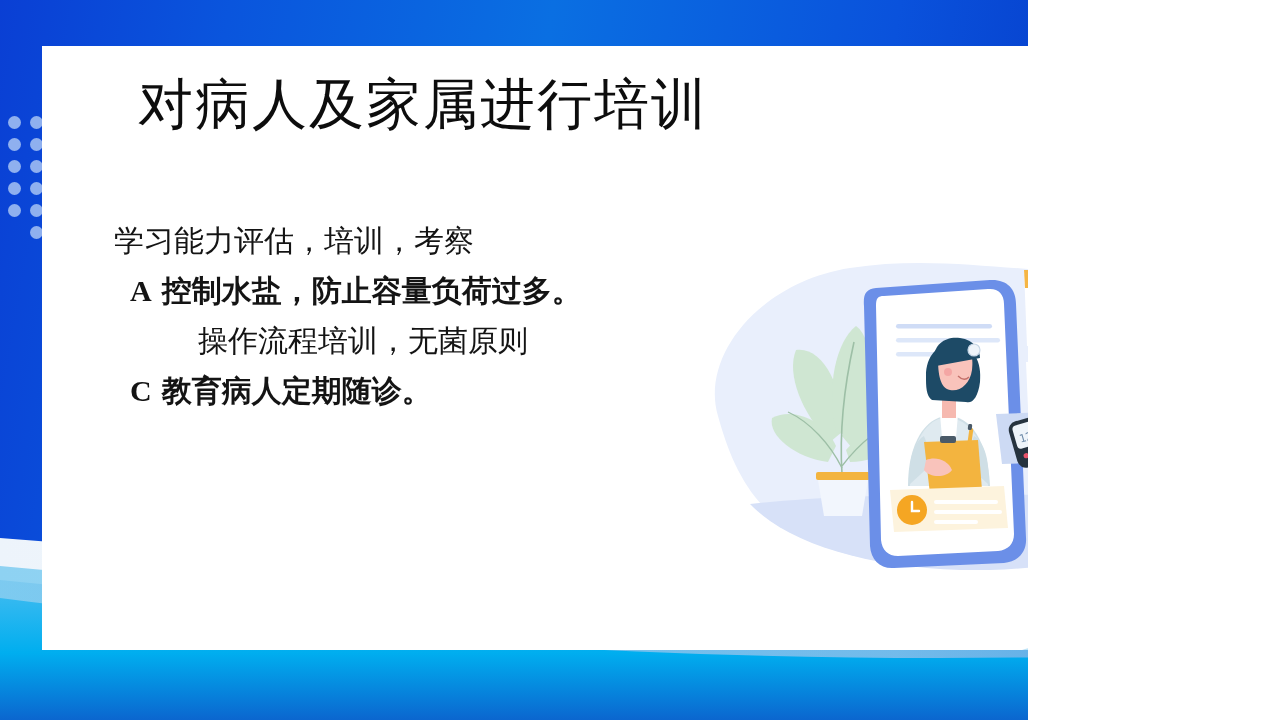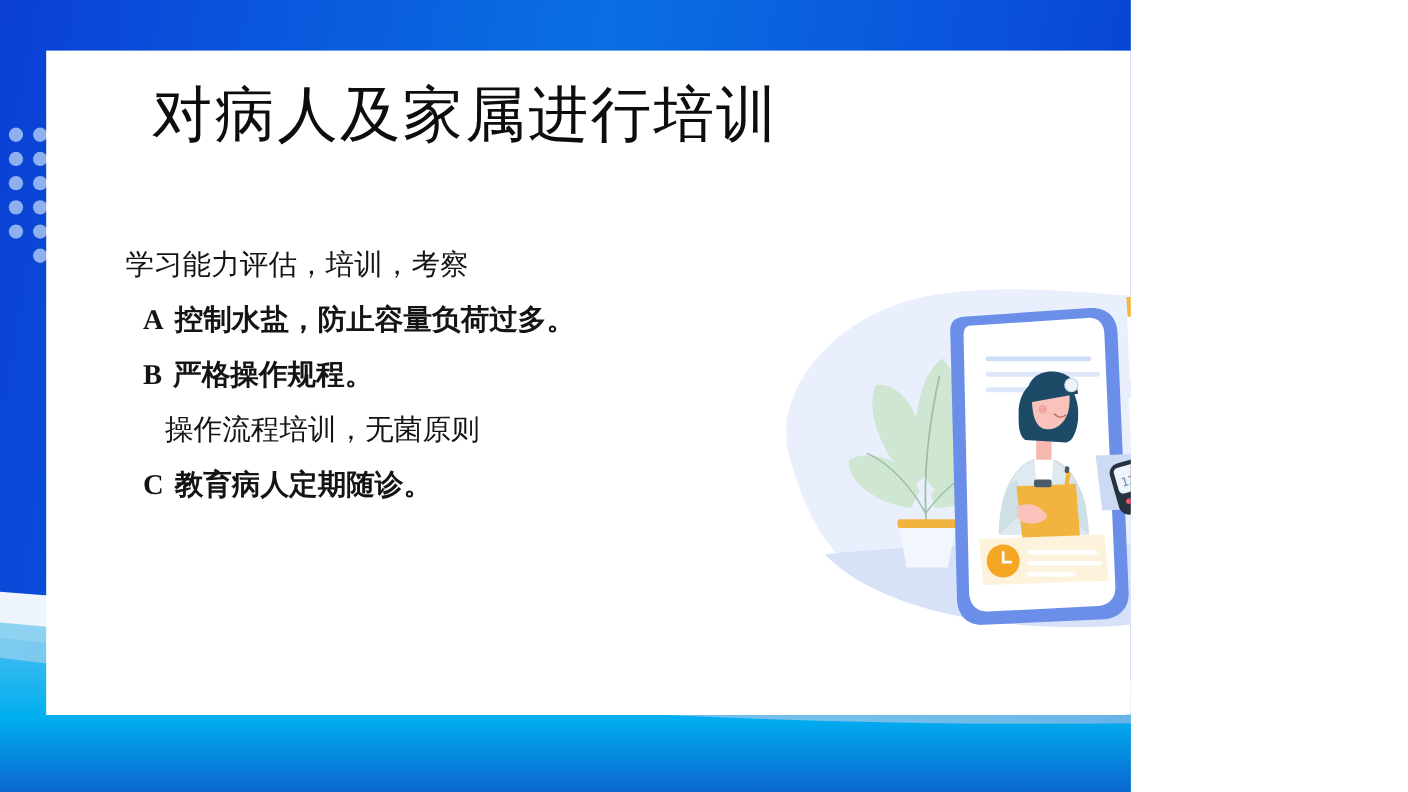--- a/index.html
+++ b/index.html
@@ -72,29 +72,29 @@
     color: #0d0d0d;
     letter-spacing: 2px;
     white-space: nowrap;
   }
   
   #body-text {
     position: absolute;
     left: 70px;
     top: 170px;
     width: 600px;
-    font-size: 26px;
+    font-size: 30px;
     line-height: 50px;
     color: #141414;
   }
   #body-text .line { white-space: nowrap; }
   #body-text .line.intro { margin-left: 2px; }
   #body-text .line.item { margin-left: 18px; font-weight: bold; }
   #body-text .line.sub  { margin-left: 74px; }
-  #body-text .line.sub2 { margin-left: 38px; }
+  #body-text .line.sub2 { margin-left: 86px; }
   #body-text .marker {
     font-family: "Liberation Serif", serif;
     margin-right: 10px;
   }
   
   #illustration {
     position: absolute;
     left: 648px;
     top: 200px;
     width: 500px;
@@ -180,23 +180,20 @@
 
   <div id="card">
 
     <div id="title">对病人及家属进行培训</div>
 
     <div id="body-text">
       <div class="line intro">学习能力评估，培训，考察</div>
       <div class="line item">
         <span class="marker">A</span><span>控制水盐，防止容量负荷过多。</span>
       </div>
-      <div class="line item">
-        <span class="marker">B</span><span>严格操作规程。</span>
-      </div>
       <div class="line sub2">
         <span>操作流程培训，无菌原则</span>
       </div>
       <div class="line item">
         <span class="marker">C</span><span>教育病人定期随诊。</span>
       </div>
     </div>
 
     <svg id="illustration" viewBox="0 0 500 330">
 

